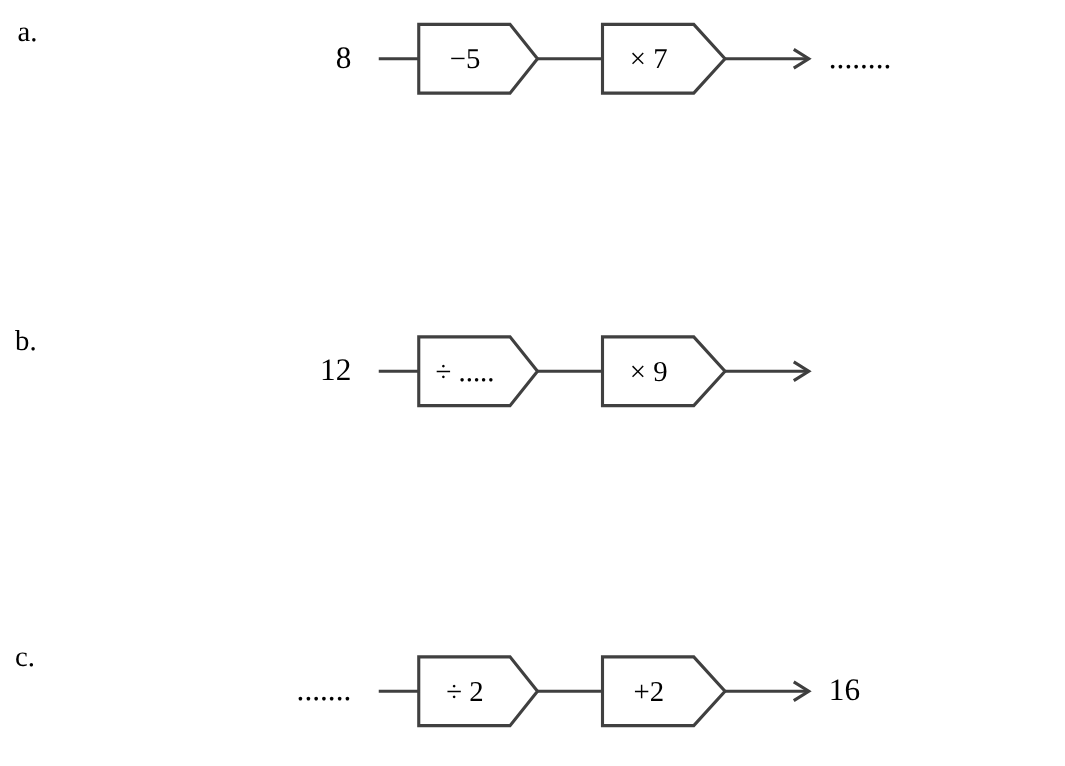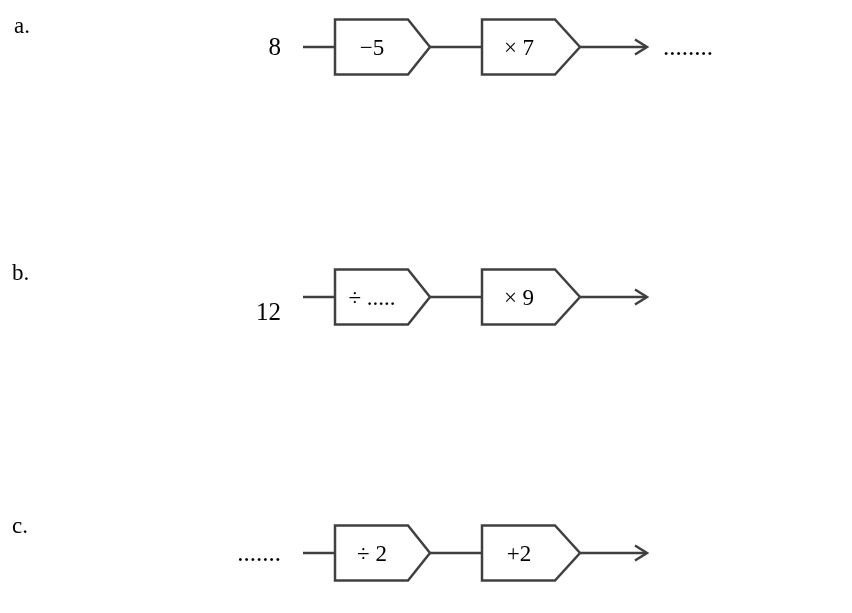--- a/index.html
+++ b/index.html
@@ -35,21 +35,21 @@
   .machine-text {
     font-family: "Liberation Serif", "DejaVu Serif", serif;
     font-size: 23px;
     fill: #000000;
   }
   
   #label-a { left: 14px; top: 14px; }
   #label-b { left: 12px; top: 261px; }
   #label-c { left: 12px; top: 514px; }
   #input-a, #output-a { top: 31px; }
-  #input-b, #output-b { top: 296px; }
+  #input-b, #output-b { top: 281px; }
   #input-c, #output-c { top: 537px; }
   #chain-a { top: 12px; }
   #chain-b { top: 262px; }
   #chain-c { top: 518px; }
 </style>
 </head>
 <body>
 
 <div class="page">
 
@@ -85,14 +85,15 @@
   <svg class="chain-svg" id="chain-c" viewBox="0 0 380 70">
     <line class="wire" x1="8" y1="35" x2="40" y2="35"></line>
     <polygon class="machine-shape" points="40,7.5 113,7.5 135,35 113,62.5 40,62.5"></polygon>
     <text class="machine-text" x="77" y="35" text-anchor="middle" dominant-baseline="central">÷ 2</text>
     <line class="wire" x1="135" y1="35" x2="187" y2="35"></line>
     <polygon class="machine-shape" points="187,7.5 260,7.5 285,35 260,62.5 187,62.5"></polygon>
     <text class="machine-text" x="224" y="35" text-anchor="middle" dominant-baseline="central">+2</text>
     <line class="wire" x1="285" y1="35" x2="351" y2="35"></line>
     <polyline class="arrow-head" points="340,27.5 352,35 340,42.5"></polyline>
   </svg>
+  <span class="io-value io-output" id="output-c">16</span>
 
 </div>
 
 </body></html>

